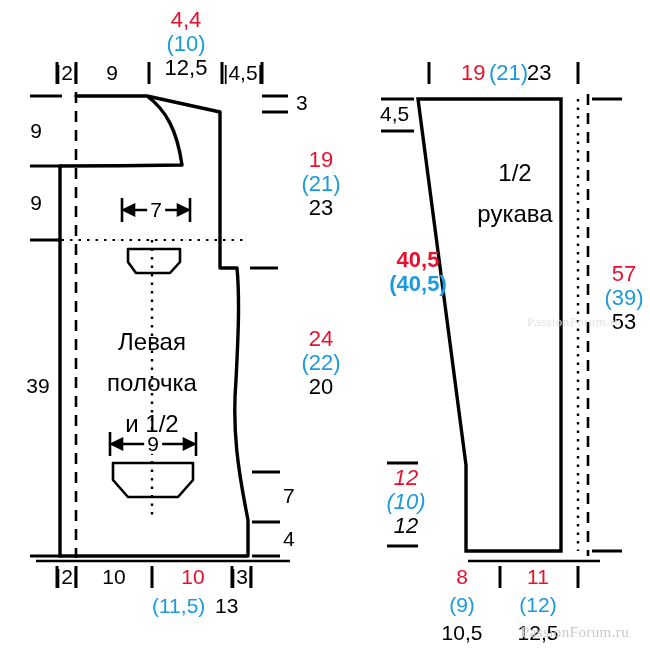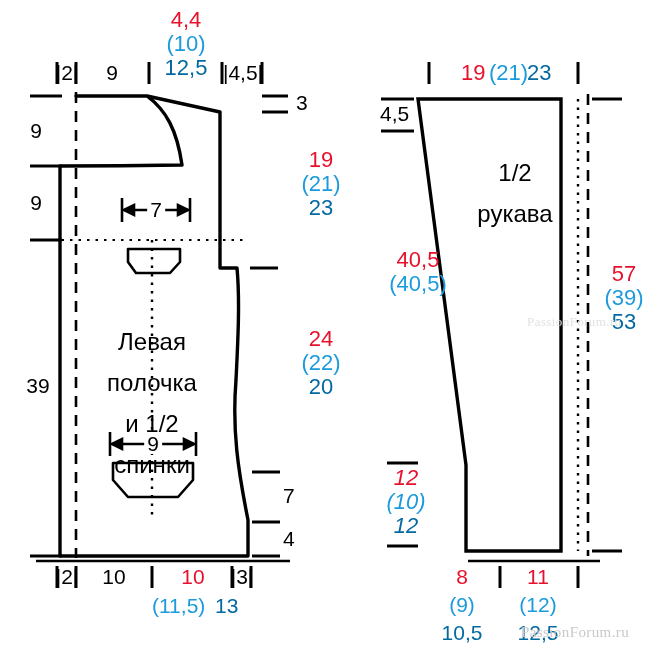--- a/index.html
+++ b/index.html
@@ -3,21 +3,21 @@
 <meta charset="utf-8">
 <style>
   html,body{margin:0;padding:0;background:#fff;}
   body{width:650px;height:650px;overflow:hidden;
        font-family:"Liberation Sans","DejaVu Sans",sans-serif;}
   #stage{position:relative;width:650px;height:650px;background:#ffffff;}
   svg{position:absolute;left:0;top:0;}
   .lbl{position:absolute;white-space:nowrap;line-height:1;}
   .red{color:#e8112d;}
   .blue{color:#1b9bdc;}
-  .green{color:#0369a1;}
+  .green{color:#000000;}
   .black{color:#000000;}
   .n22{font-size:22px;}
   .n21{font-size:21px;}
   .n24{font-size:24px;margin-top:44px;}
   .ctr{transform:translateX(-50%);text-align:center;}
   .stack{position:absolute;text-align:center;line-height:1.08;}
   .wm{position:absolute;color:#c9c9c9;font-size:15px;letter-spacing:.4px;
       font-family:"Liberation Serif","DejaVu Serif",serif;}
   .wm2{position:absolute;color:#e2e2e2;font-size:13px;letter-spacing:.4px;
       font-family:"Liberation Serif","DejaVu Serif",serif;}
@@ -156,42 +156,41 @@
   <div class="lbl n21 black" style="left:283px;top:485px;">7</div>
   <div class="lbl n21 black" style="left:283px;top:528px;">4</div>
 
   <div class="lbl n21 black ctr" style="left:36px;top:120px;">9</div>
   <div class="lbl n21 black ctr" style="left:36px;top:192px;">9</div>
   <div class="lbl n21 black ctr" style="left:38px;top:375px;">39</div>
 
   <div class="lbl n24 black ctr" style="left:152px;top:286px;">Левая</div>
   <div class="lbl n24 black ctr" style="left:152px;top:327px;">полочка</div>
   <div class="lbl n24 black ctr" style="left:152px;top:368px;">и 1/2</div>
-  <div class="lbl n24 black ctr" style="left:152px;top:409px;">спинки</div>
 
   <div class="lbl n21 black ctr" style="left:156px;top:199px;background:#fff;padding:0 3px;">7</div>
   <div class="lbl n21 black ctr" style="left:153px;top:433px;background:#fff;padding:0 3px;">9</div>
 
   <div class="lbl n21 black ctr" style="left:67px;top:566px;">|2|</div>
   <div class="lbl n21 black ctr" style="left:114px;top:566px;">10</div>
   <div class="lbl n21 red ctr" style="left:193px;top:566px;">10</div>
   <div class="lbl n21 black ctr" style="left:242px;top:566px;">|3|</div>
   <div class="lbl n21 blue" style="left:152px;top:595px;">(11,5)</div>
   <div class="lbl n21 green" style="left:215px;top:595px;">13</div>
 
   <div class="lbl n22 red" style="left:461px;top:62px;">19</div>
   <div class="lbl n22 blue" style="left:489px;top:62px;">(21)</div>
   <div class="lbl n22 green" style="left:527px;top:62px;">23</div>
 
   <div class="lbl n21 black" style="left:380px;top:103px;">4,5</div>
 
   <div class="lbl n24 black ctr" style="left:515px;top:117px;">1/2</div>
   <div class="lbl n24 black ctr" style="left:515px;top:158px;">рукава</div>
 
-  <div class="stack" style="left:380px;top:248px;width:76px;">
+  <div class="stack" style="left:380px;top:248px;width:76px;font-weight:bold;">
     <div class="n22 red">40,5</div>
     <div class="n22 blue">(40,5)</div>
   </div>
 
   <div class="stack" style="left:382px;top:466px;width:48px;font-style:italic;">
     <div class="n22 red">12</div>
     <div class="n22 blue">(10)</div>
     <div class="n22 green">12</div>
   </div>
 

